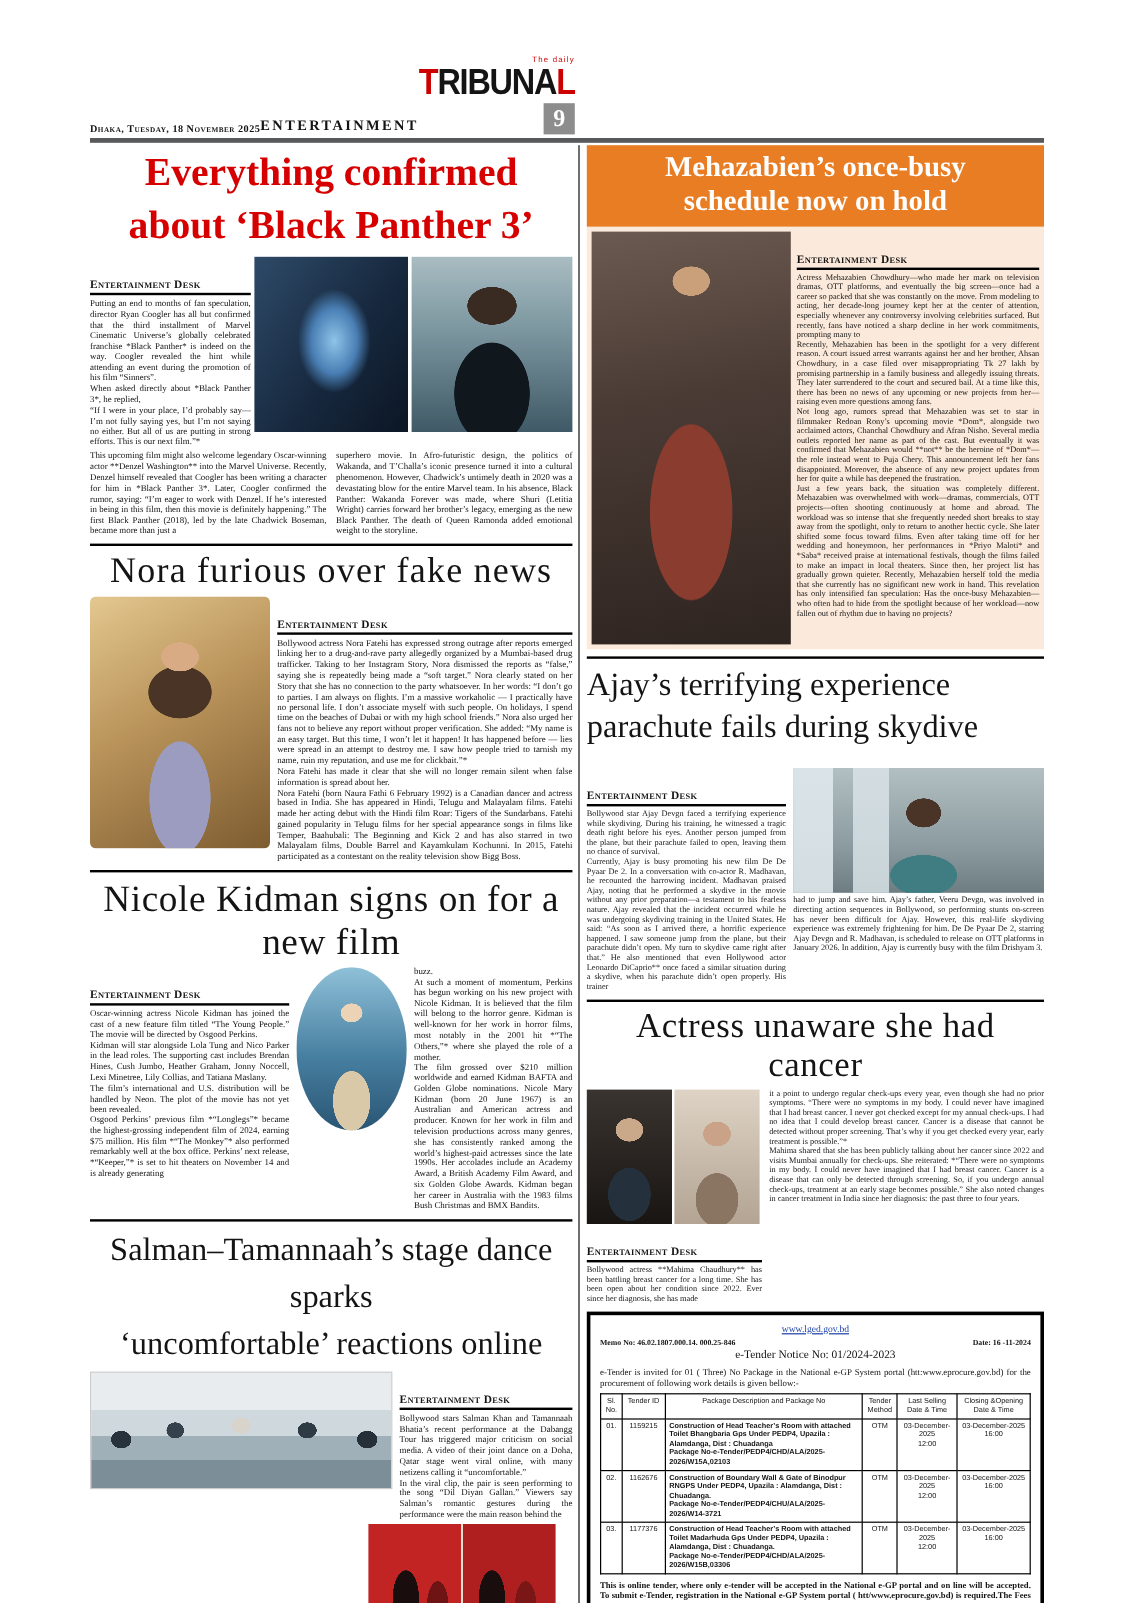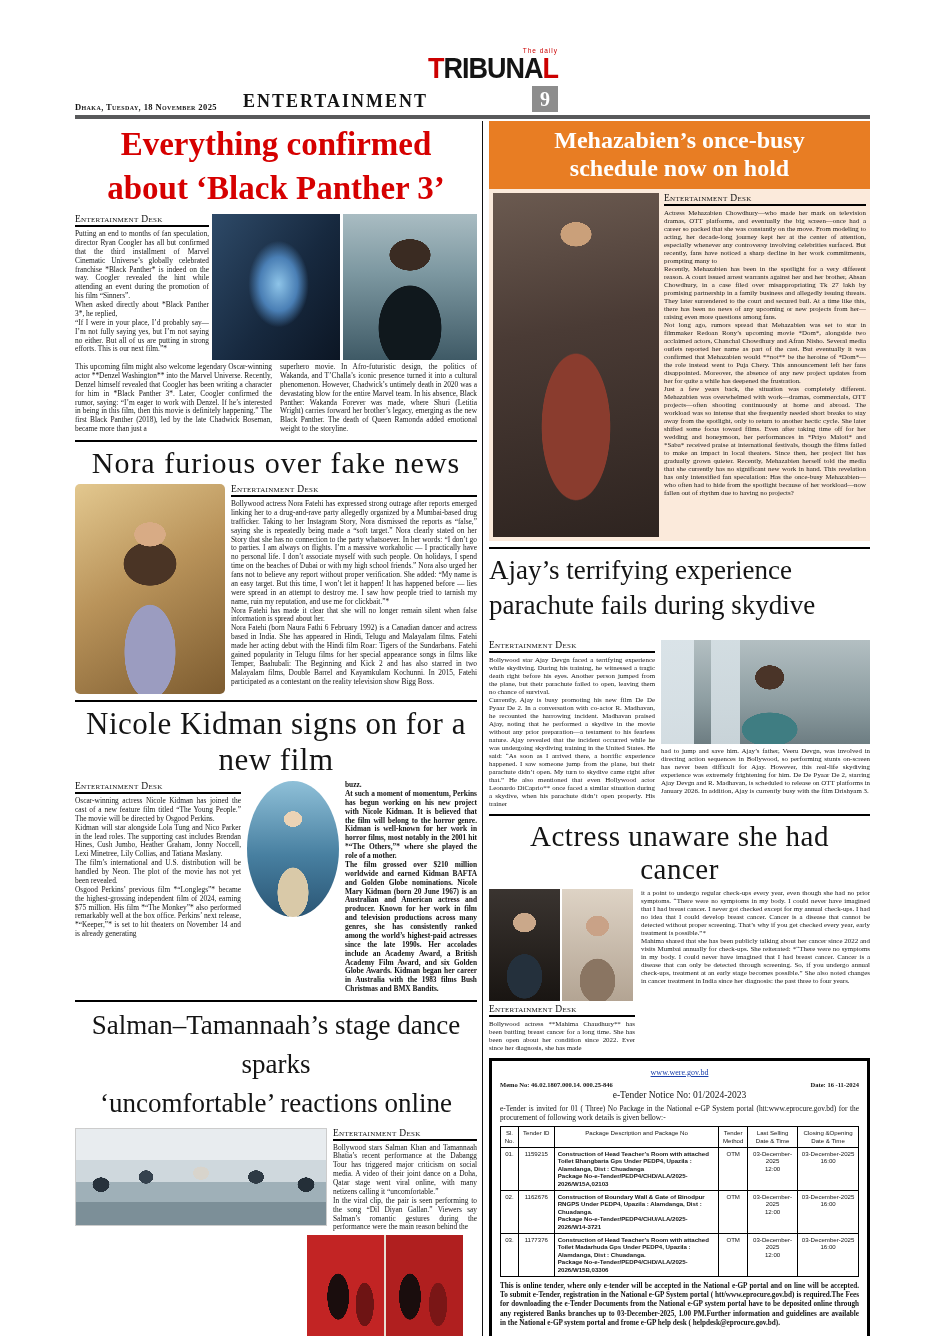--- a/index.html
+++ b/index.html
@@ -3,37 +3,37 @@
 <meta charset="utf-8">
 <style>
   html,body{margin:0;padding:0;background:#f2f2f2;}
   .page{position:relative;width:945px;height:1336px;margin:0 auto;background:#ffffff;
         font-family:"Liberation Serif",serif;color:#141414;overflow:hidden;}
   .inner{position:absolute;left:75px;top:82px;width:795px;}
 
   
   .mast{display:flex;align-items:flex-end;height:30px;}
   .dateline{font-variant:small-caps;font-weight:bold;font-size:8.5px;letter-spacing:.4px;}
-  .section-name{font-weight:bold;font-size:18px;letter-spacing:2px;font-family:"Liberation Serif",serif;margin-left:26px;}
+  .section-name{font-weight:bold;font-size:12px;letter-spacing:2px;font-family:"Liberation Serif",serif;}
   .brandwrap{display:flex;align-items:flex-end;gap:4px;flex-direction:column;}
   .brandcol{text-align:right;line-height:1;}
   .thedaily{color:#cc0000;font-size:6.5px;font-family:"Liberation Sans",sans-serif;letter-spacing:1px;margin-bottom:1px;}
   .brand{font-family:"Liberation Sans",sans-serif;font-weight:800;font-size:27px;letter-spacing:-1px;transform:scaleY(1.12);display:inline-block;}
   .brand .red{color:#cc0000;}
   .pagenumbox{width:26px;height:26px;background:#8d8d8d;color:#fff;font-family:"Liberation Serif",serif;
               font-size:20px;font-weight:bold;display:flex;align-items:center;justify-content:center;}
   .toprule{height:4px;background:#58595b;margin-top:3px;}
 
   
   .cols{display:flex;margin-top:2px;}
   .lcol{width:402px;padding-right:5px;border-right:1px solid #111;}
   .rcol{width:381px;padding-left:6px;}
 
-  .desk{font-variant:small-caps;font-weight:normal;font-size:9.5px;letter-spacing:.3px;
-        border-bottom:2.5px solid #000;padding-bottom:1px;margin-bottom:3px;}
+  .desk{font-variant:small-caps;font-weight:bold;font-size:9.5px;letter-spacing:.3px;
+        border-bottom:2.5px solid #000;padding-bottom:1px;margin-bottom:3px;margin-top:19px;}
   .body-text{font-size:7.4px;line-height:1.2;text-align:justify;white-space:pre-line;}
   .rcol .body-text{font-size:6.9px;line-height:1.16;}
   .art-rule{border:none;border-top:2px solid #000;margin:6px 0 4px 0;}
   .ph{flex-shrink:0;}
 
   
   .bp-title{color:#d60000;font-weight:bold;font-size:33px;text-align:center;line-height:1.32;margin:2px 0 4px 0;}
   .bp-rowA{display:flex;gap:3px;}
   .bp-textcol{width:134px;flex-shrink:0;}
   .img-shuri{width:128px;height:146px;background:
@@ -57,21 +57,21 @@
   .nora-text{flex:1;}
 
   
   .nicole-title{font-size:31px;text-align:center;letter-spacing:.5px;margin:2px 0 3px 0;font-weight:normal;}
   .nicole-row{display:flex;gap:6px;}
   .nicole-c1{width:166px;flex-shrink:0;}
   .img-nicole{width:92px;height:136px;border-radius:50%;flex-shrink:0;background:
     radial-gradient(ellipse 15px 13px at 50% 28%, #ecd3b5 0 60%, rgba(0,0,0,0) 61%),
     radial-gradient(ellipse 28px 45px at 50% 82%, #d9c9a8 0 55%, rgba(0,0,0,0) 56%),
     linear-gradient(180deg,#8fc0d8 0%,#477fa0 55%,#2a5574 100%);}
-  .nicole-c2{flex:1;font-weight:bold;}
+  .nicole-c2{flex:1;}
 
   
   .salman-title{font-size:27px;text-align:center;line-height:1.45;margin:2px 0 4px 0;font-weight:normal;}
   .salman-row1{display:flex;gap:6px;}
   .img-conf{width:250px;height:96px;border:1px solid #ccc;background:
     radial-gradient(ellipse 14px 12px at 10% 58%, #27323c 0 60%, rgba(0,0,0,0) 61%),
     radial-gradient(ellipse 12px 11px at 28% 50%, #35424e 0 60%, rgba(0,0,0,0) 61%),
     radial-gradient(ellipse 13px 11px at 50% 46%, #d8d4cc 0 60%, rgba(0,0,0,0) 61%),
     radial-gradient(ellipse 13px 11px at 72% 50%, #2e3a44 0 60%, rgba(0,0,0,0) 61%),
     radial-gradient(ellipse 14px 12px at 92% 58%, #242f38 0 60%, rgba(0,0,0,0) 61%),
@@ -288,21 +288,21 @@
               </div>
               <div class="desk">Entertainment Desk</div>
               <div class="body-text">Bollywood actress **Mahima Chaudhury** has been battling breast cancer for a long time. She has been open about her condition since 2022. Ever since her diagnosis, she has made</div>
             </div>
             <div class="cancer-right body-text">it a point to undergo regular check-ups every year, even though she had no prior symptoms. “There were no symptoms in my body. I could never have imagined that I had breast cancer. I never got checked except for my annual check-ups. I had no idea that I could develop breast cancer. Cancer is a disease that cannot be detected without proper screening. That’s why if you get checked every year, early treatment is possible.”*
 Mahima shared that she has been publicly talking about her cancer since 2022 and visits Mumbai annually for check-ups. She reiterated: *“There were no symptoms in my body. I could never have imagined that I had breast cancer. Cancer is a disease that can only be detected through screening. So, if you undergo annual check-ups, treatment at an early stage becomes possible.” She also noted changes in cancer treatment in India since her diagnosis: the past three to four years.</div>
           </div>
         </div>
 
         <div class="tender">
-          <a class="t-web" href="#">www.were.gov.bd</a>
+          <a class="t-web" href="#">www.lged.gov.bd</a>
           <div class="t-memo">
             <span>Memo No: 46.02.1807.000.14. 000.25-846</span>
             <span>Date:      16 -11-2024</span>
           </div>
           <div class="t-notice">e-Tender Notice No: 01/2024-2023</div>
           <div class="t-intro">e-Tender is invited for 01 ( Three) No  Package in the National  e-GP System portal (htt:www.eprocure.gov.bd) for the procurement of following work details is given bellow:-</div>
 
           <table class="t-table">
             <thead>
               <tr>

